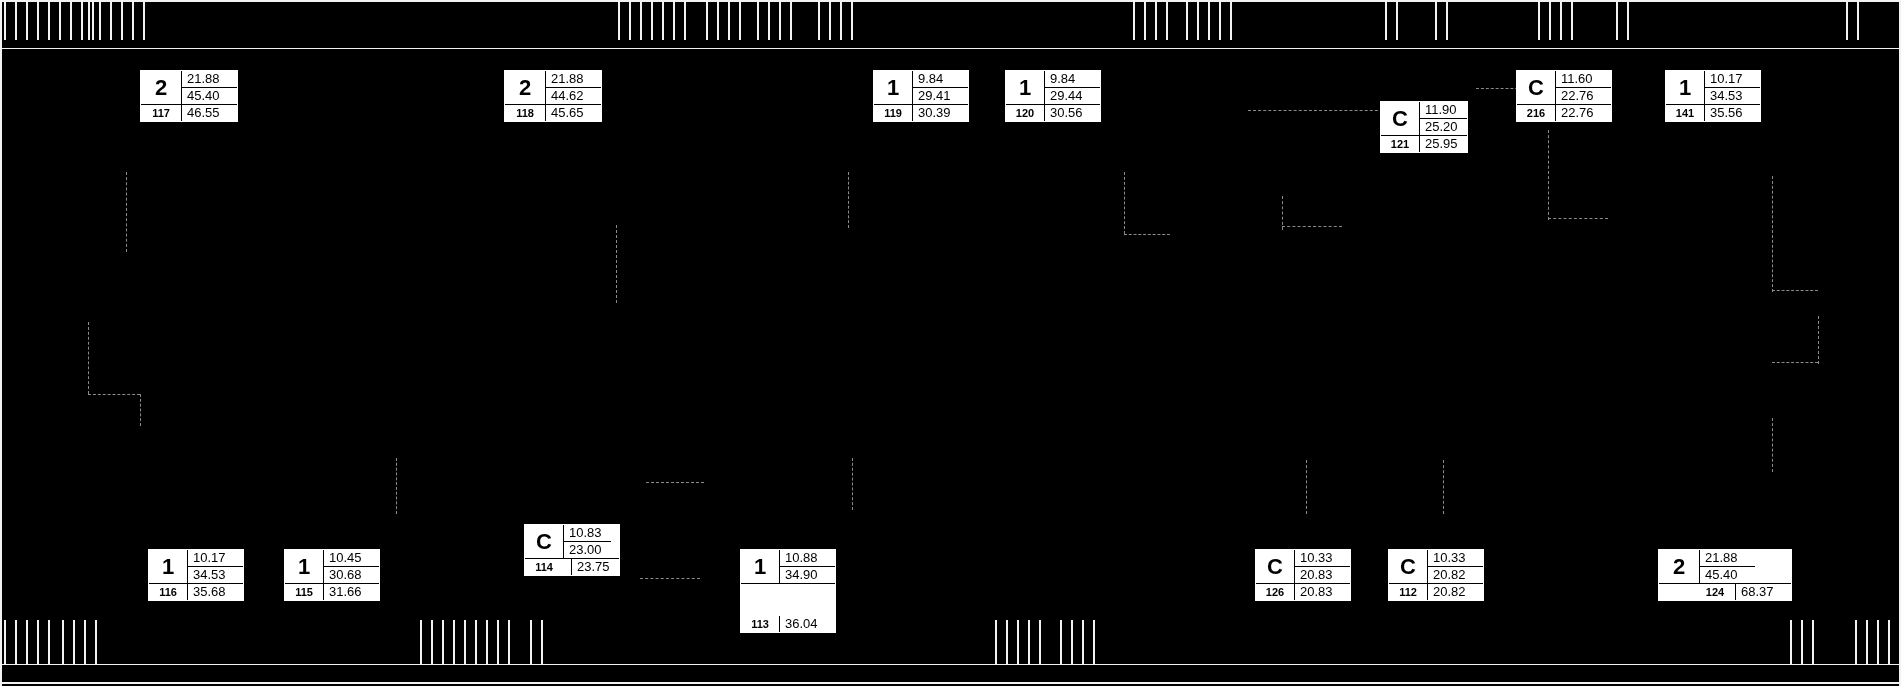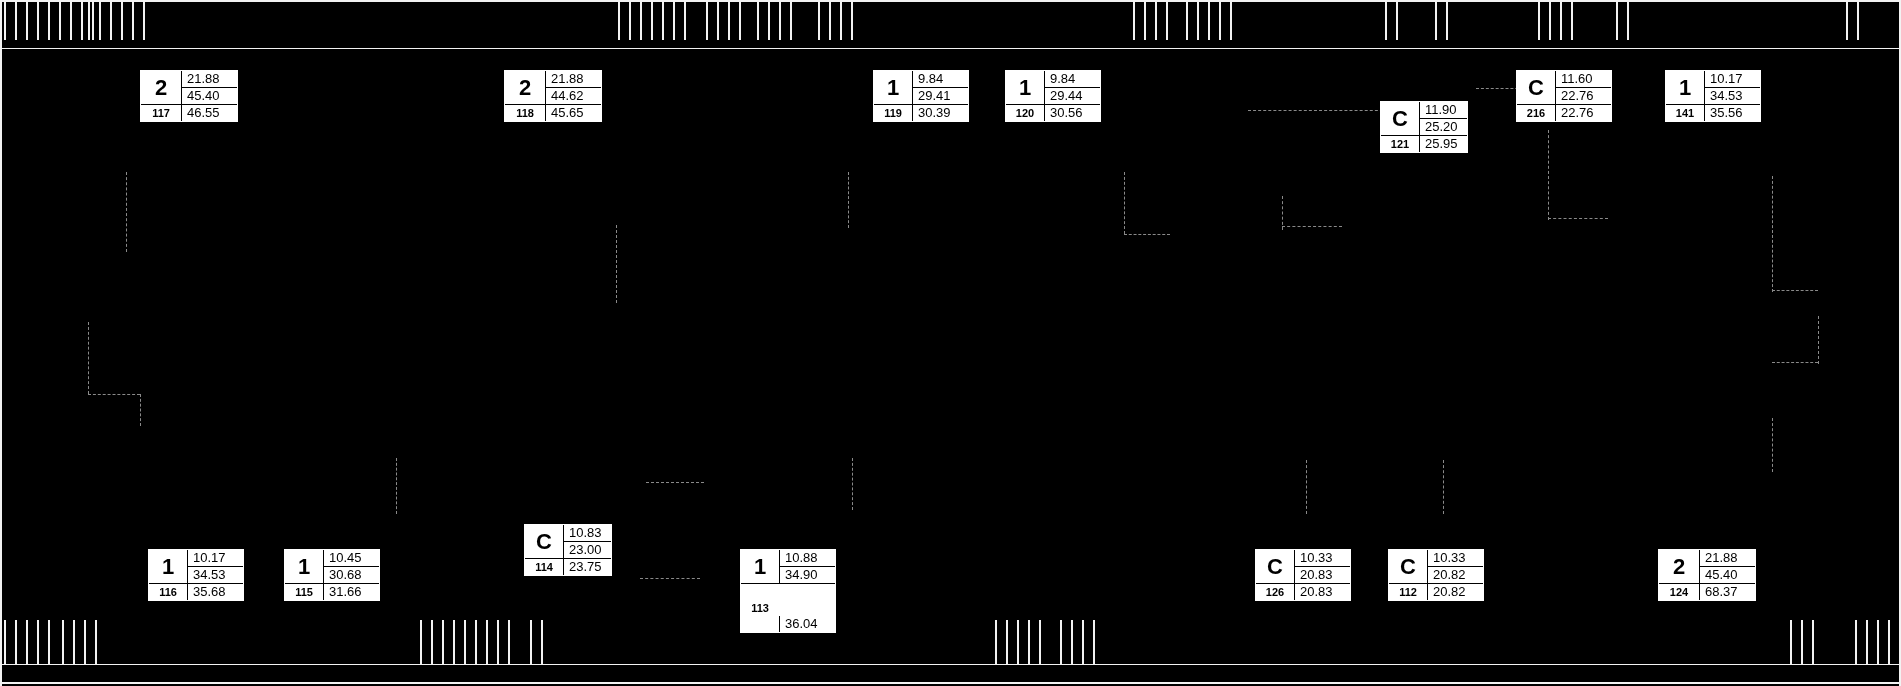--- a/index.html
+++ b/index.html
@@ -79,21 +79,21 @@
     box-sizing: border-box;
     white-space: nowrap;
   }
   .tag .val + .val {
     border-top: 1px solid #000000;
   }
   .tag .bottom {
     display: flex;
     flex-direction: row;
     border-top: 1px solid #000000;
-    align-items: center;
+    align-items: flex-end;
   }
   .tag .idnum {
     font-size: 11px;
     font-weight: 700;
     line-height: 16px;
     padding: 0 3px;
     display: flex;
     align-items: center;
     justify-content: center;
     box-sizing: border-box;
@@ -389,21 +389,21 @@
           <div class="left" style="width: 38px;">
             <span class="typ">C</span>
           </div>
           <div class="right" style="width: 48px;">
             <div class="val">10.83</div>
             <div class="val">23.00</div>
           </div>
         </div>
         <div class="bottom">
           <div class="idnum" style="width: 38px;">114</div>
-          <div class="lastval" style="width: 48px;">23.75</div>
+          <div class="lastval" style="width: 48px; margin-left: 8px;">23.75</div>
         </div>
       </div>
       <div class="tag" style="left: 740px; top: 549px;">
         <div class="row">
           <div class="left" style="width: 38px;">
             <span class="typ">1</span>
           </div>
           <div class="right" style="width: 56px;">
             <div class="val">10.88</div>
             <div class="val">34.90</div>
@@ -448,19 +448,19 @@
         <div class="row">
           <div class="left" style="width: 40px;">
             <span class="typ">2</span>
           </div>
           <div class="right" style="width: 56px;">
             <div class="val">21.88</div>
             <div class="val">45.40</div>
           </div>
         </div>
         <div class="bottom">
-          <div class="idnum" style="width: 40px;">124</div>
+          <div class="idnum" style="width: 40px; margin-left: 36px;">124</div>
           <div class="lastval" style="width: 56px;">68.37</div>
         </div>
       </div>
     </div>
 
 </div>
 
 </body></html>

